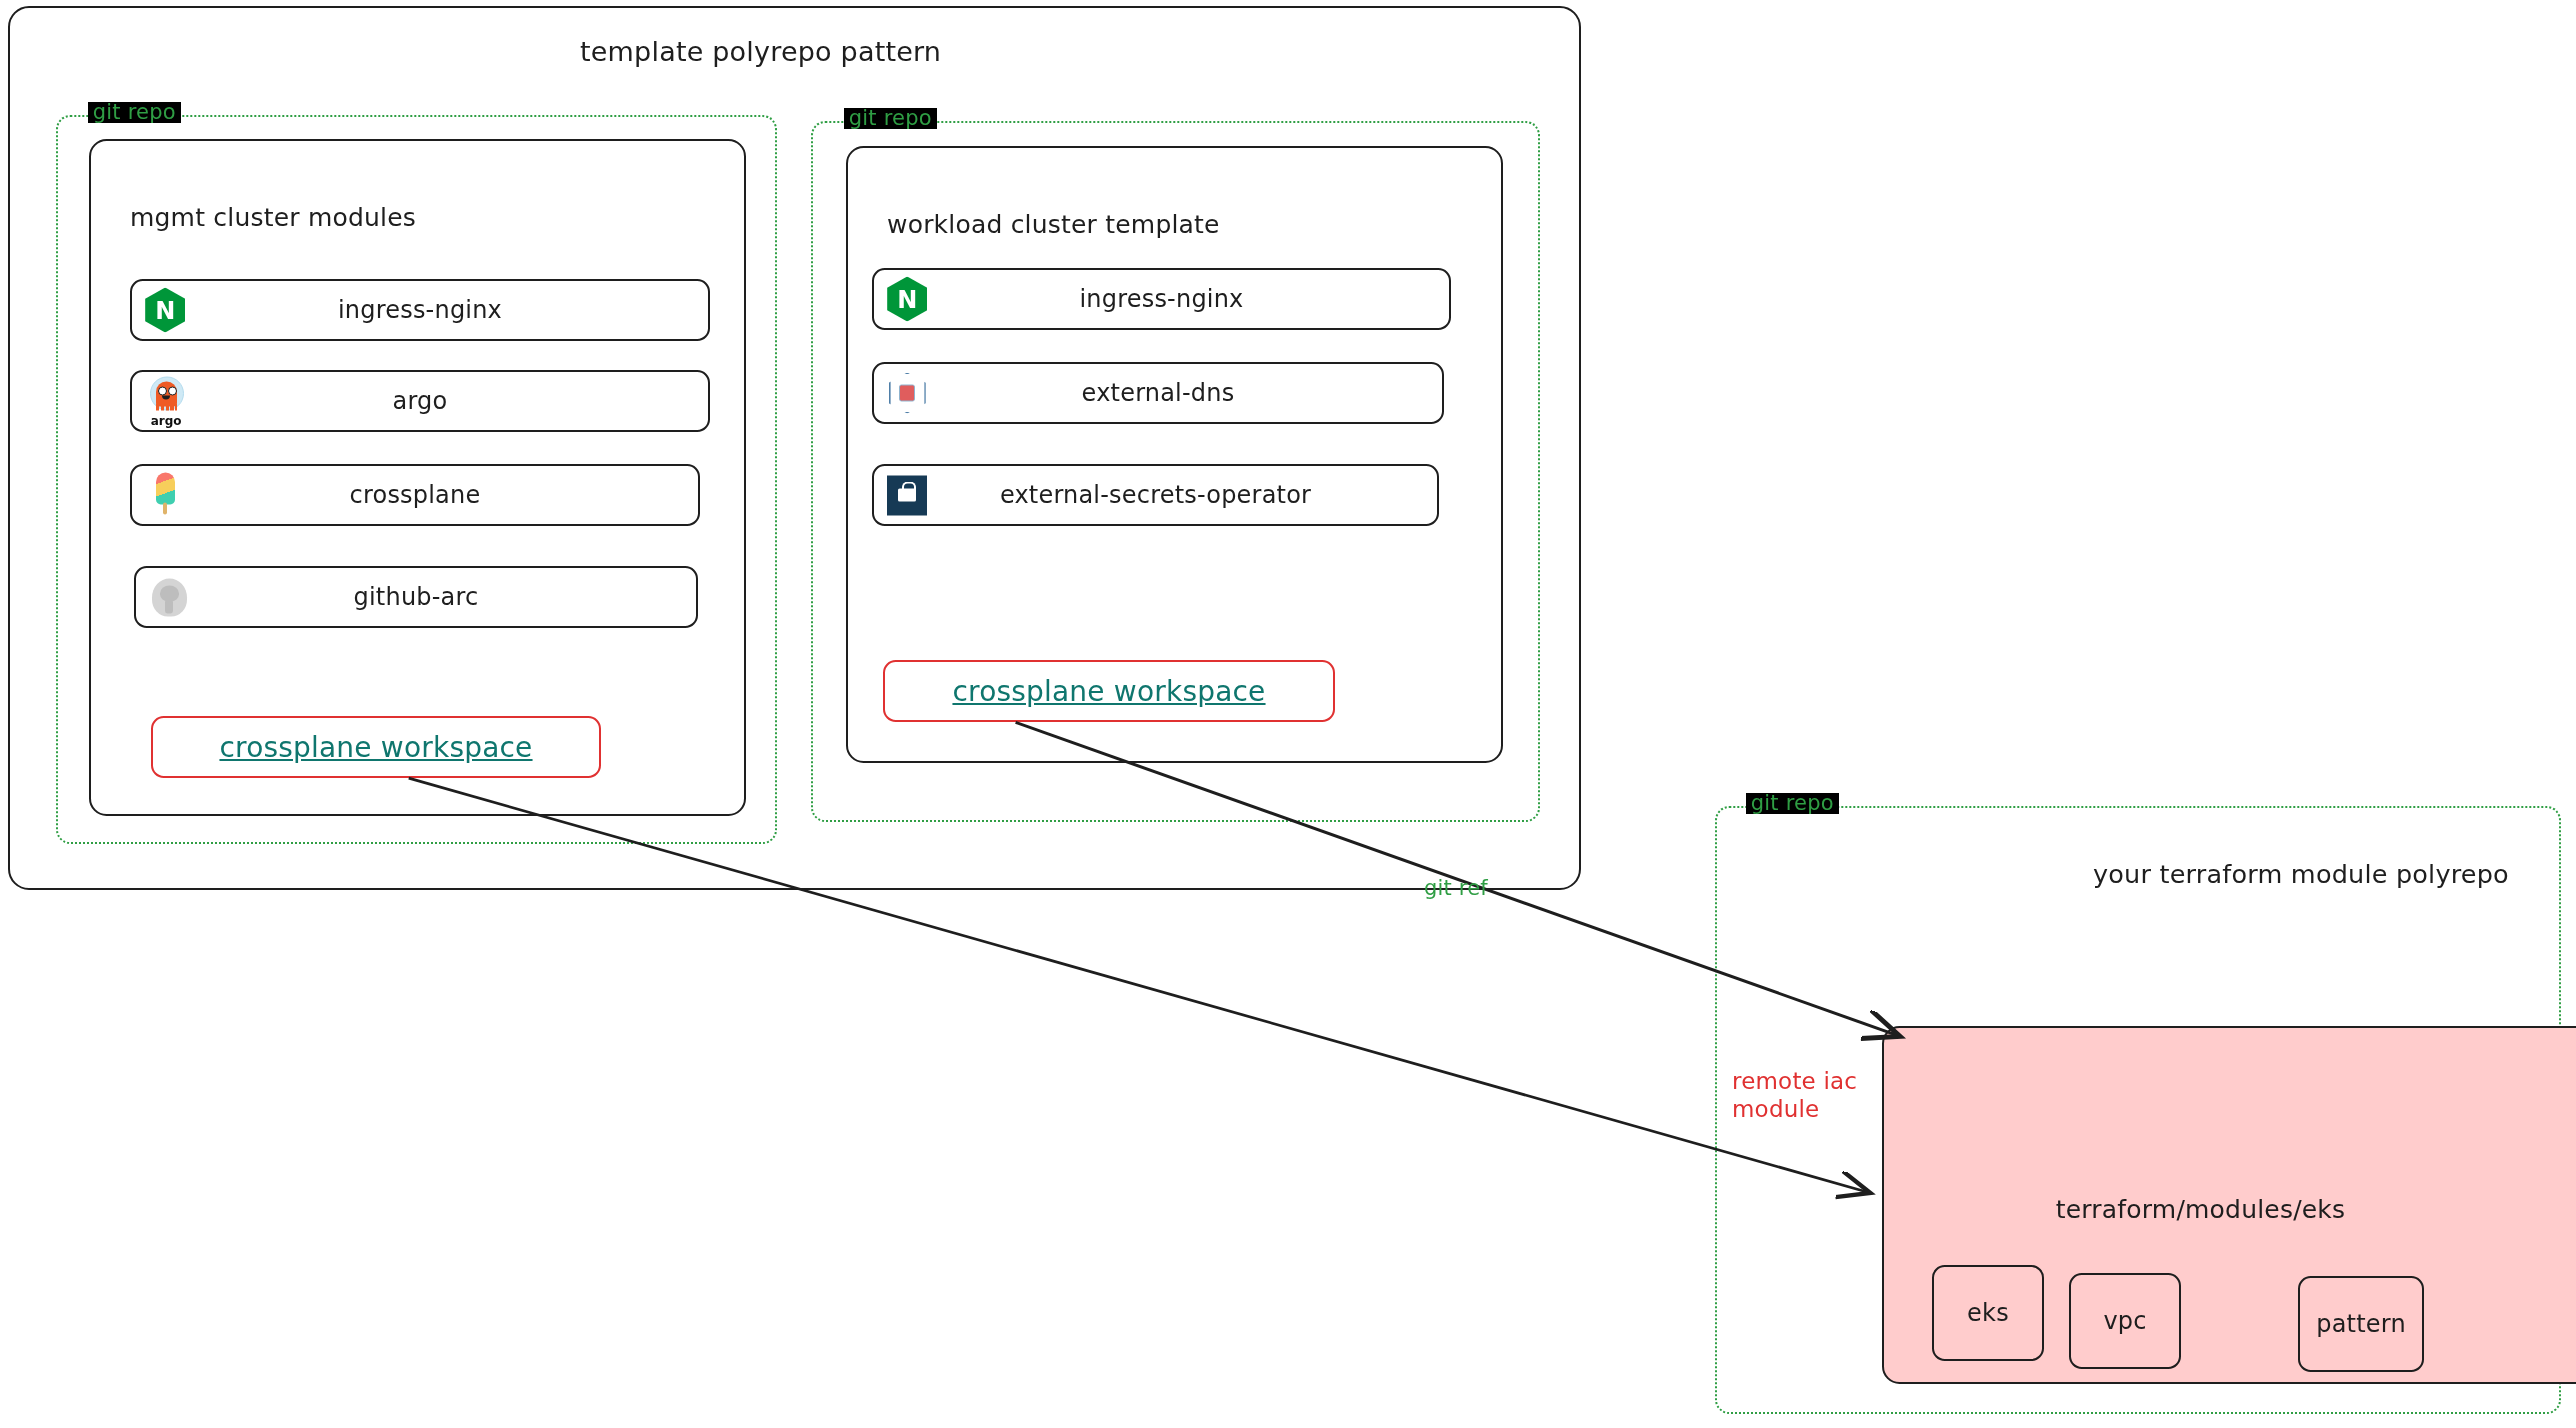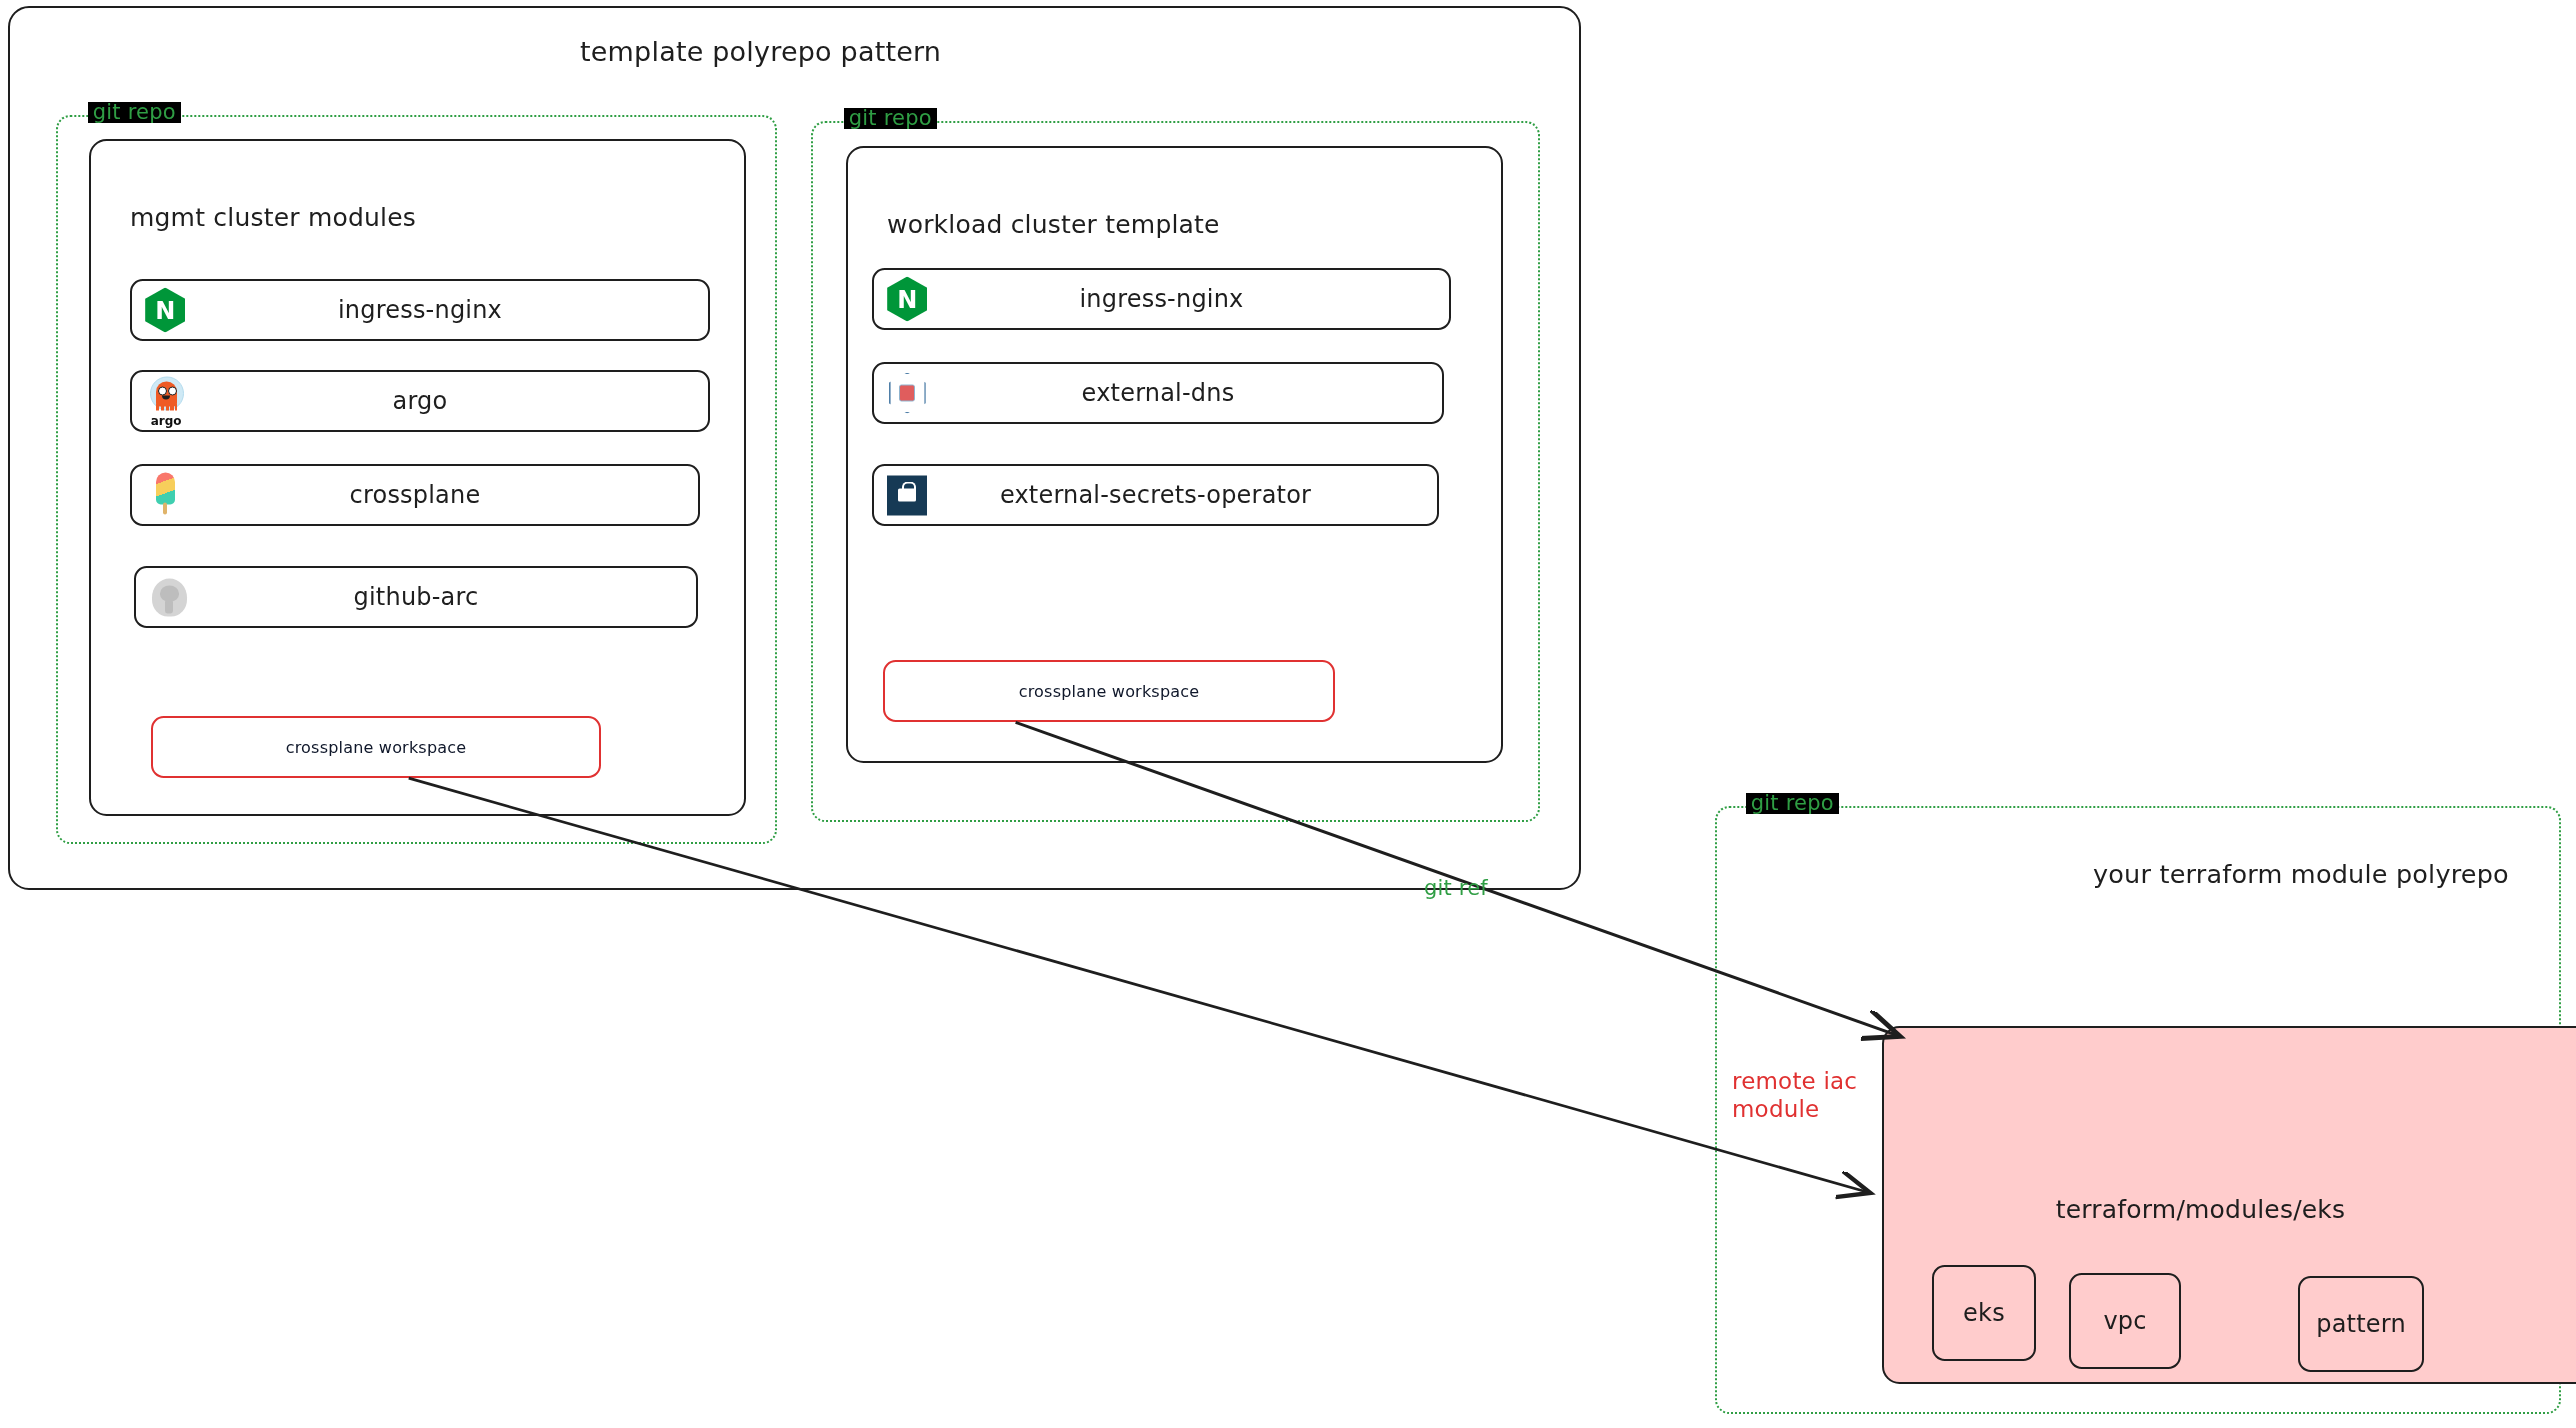--- a/index.html
+++ b/index.html
@@ -192,21 +192,21 @@
 
   
   .ws-box {
     position: absolute;
     border: 2.4px solid #e03131;
     border-radius: 12.7px;
     background: #ffffff;
     box-sizing: border-box;
     display: flex; align-items: center; justify-content: center;
   }
-  .ws-label { color: #0f172a; font-size: 16px; white-space: nowrap; }
+  .ws-label { color: #0f766e; font-size: 28px; white-space: nowrap; text-decoration: underline; }
 
   
   .tf-box {
     position: absolute;
     background: #ffcccc;
     border: 2.4px solid #1e1e1e;
     border-radius: 17.5px;
     box-sizing: border-box;
   }
   .tf-title {
@@ -332,21 +332,21 @@
   </div>
 
   <div class="repo-frame" style="left:1715px; top:806px; width:846px; height:608px;"></div>
   <div class="repo-label hand" style="left:1746px; top:793px;">git repo</div>
 
   <div class="polyrepo-title hand" style="left:2093px; top:859px;">your terraform module polyrepo</div>
 
   <div class="tf-box" style="left:1882px; top:1026px; width:797px; height:358px;"></div>
   <div class="tf-title hand" style="left:1882px; top:1195px; width:637px;">terraform/modules/eks</div>
 
-  <div class="tf-sub hand" style="left:1932px; top:1265px; width:104px; height:96px;">
+  <div class="tf-sub hand" style="left:1932px; top:1265px; width:112px; height:96px;">
     <span>eks</span>
   </div>
   <div class="tf-sub hand" style="left:2069px; top:1273px; width:112px; height:96px;">
     <span>vpc</span>
   </div>
   <div class="tf-sub hand" style="left:2298px; top:1276px; width:126px; height:96px;">
     <span>pattern</span>
   </div>
 
   <svg class="arrows" viewBox="0 0 3234 1793">

